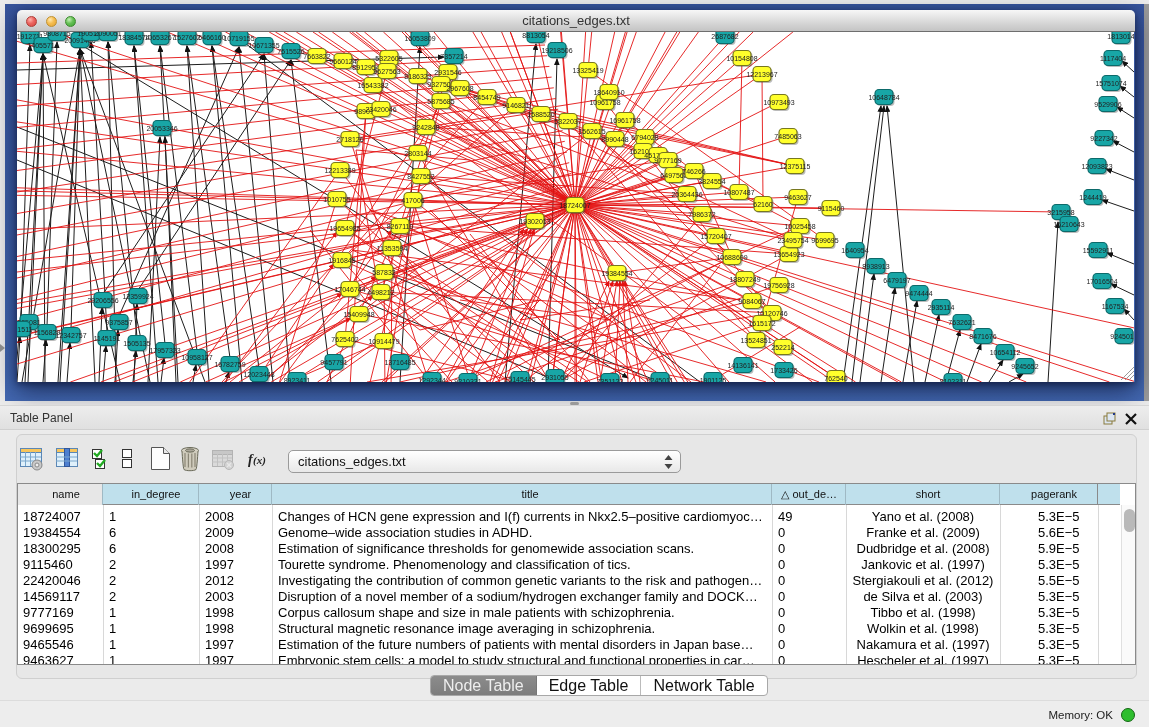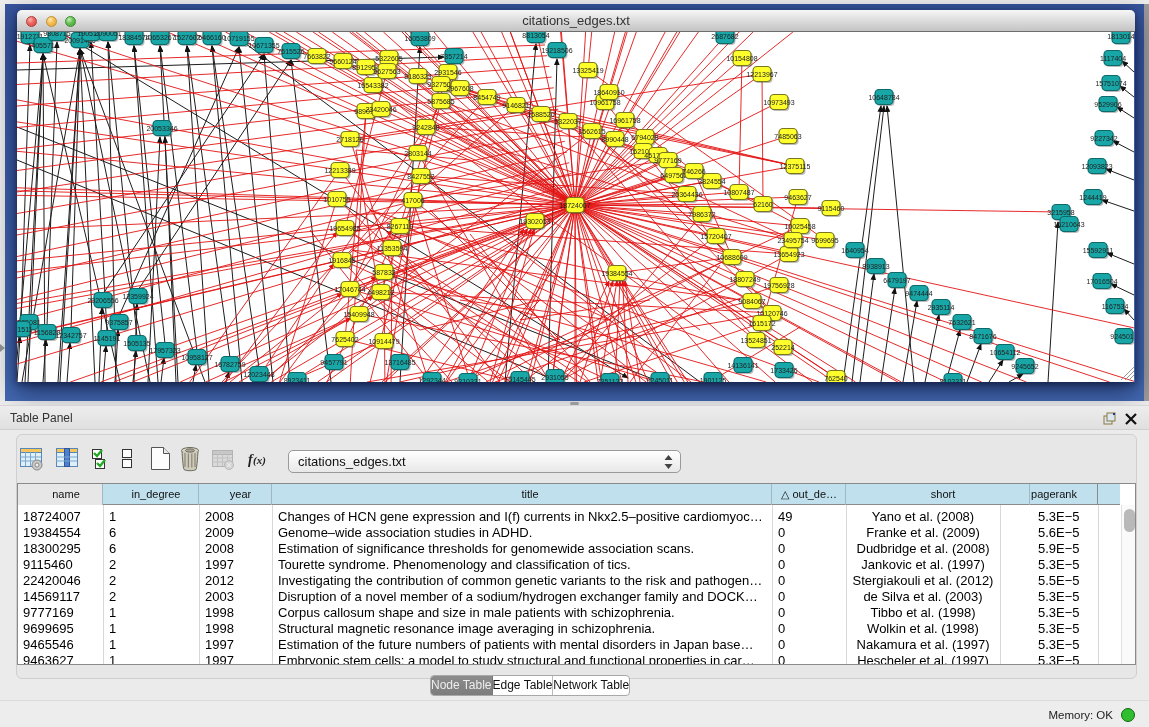--- a/index.html
+++ b/index.html
@@ -22,21 +22,21 @@
 .c1{left:91px;width:90px}
 .c2{left:187px;width:68px}
 .c3{left:260px;width:492px}
 .c4{left:760px;width:68px}
 .c5{left:828px;width:154px;text-align:center}
 .c6{left:1020px;width:92px}
 .colline{position:absolute;top:21px;width:1px;background:#d8d8d8;height:160px}
 #vscroll{position:absolute;left:1103px;top:21px;width:16px;height:160px;background:#fafafa;border-left:1px solid #e0e0e0}
 #vthumb{position:absolute;left:2px;top:4px;width:11px;height:23px;background:#b9b9b9;border-radius:6px}
 #tabs{position:absolute;left:430px;top:675px;height:21px;display:flex;border:1px solid #a8a8a8;border-radius:4px;overflow:hidden;background:#fff}
-.tab{font-size:12px;color:#111;line-height:19px;padding:0 0;border-right:1px solid #bbb}
+.tab{font-size:16px;color:#111;line-height:19px;padding:0 12px;border-right:1px solid #bbb}
 .tab.sel{background:linear-gradient(#8c8c8c,#7d7d7d);color:#eee;border-right:1px solid #777}
 #statusbar{position:absolute;left:0;top:700px;width:1149px;height:27px;background:#ededed;border-top:1px solid #dcdcdc}
 #mem{position:absolute;right:36px;top:8px;font-size:11.5px;color:#222}
 #memdot{position:absolute;right:14px;top:7px;width:14px;height:14px;border-radius:50%;background:#2ebe2e;border:1.5px solid #156715}
 </style></head><body>
 <div id="desktop"></div>
 <div id="desksb"></div>
 <div id="win">
   <div id="canvas">
       <svg width="1117" height="350" viewBox="0 0 1117 350" style="position:absolute;left:0;top:0">
@@ -945,21 +945,21 @@
       <path d="M4.5,0 L8.5,5 L0.5,5 z M4.5,14 L8.5,9 L0.5,9 z" fill="#444"></path>
     </svg>
 </div>
 <div id="tablewrap">
   <div class="hrow" style="width:1102px"></div>
   <div class="hcell" style="left:0;width:85px;background:#e7e7e7;padding-left:12px">name</div>
   <div class="hcell" style="left:86px;width:95px;padding-left:10px">in_degree</div>
   <div class="hcell" style="left:182px;width:72px;padding-left:10px">year</div>
   <div class="hcell" style="left:255px;width:499px;padding-left:16px">title</div>
   <div class="hcell" style="left:755px;width:73px">△ out_de…</div>
-  <div class="hcell" style="left:829px;width:183px;padding-left:10px">short</div>
+  <div class="hcell" style="left:829px;width:153px;padding-left:10px">short</div>
   <div class="hcell" style="left:983px;width:97px;border-right:1px solid #8a8a8a;padding-left:10px">pagerank</div>
   <div class="colline" style="left:85px"></div>
   <div class="colline" style="left:181px"></div>
   <div class="colline" style="left:254px"></div>
   <div class="colline" style="left:754px"></div>
   <div class="colline" style="left:828px"></div>
   <div class="colline" style="left:982px"></div>
   <div class="colline" style="left:1080px"></div>
   <div class="tr" style="top:25px">
       <span class="c0">18724007</span>

